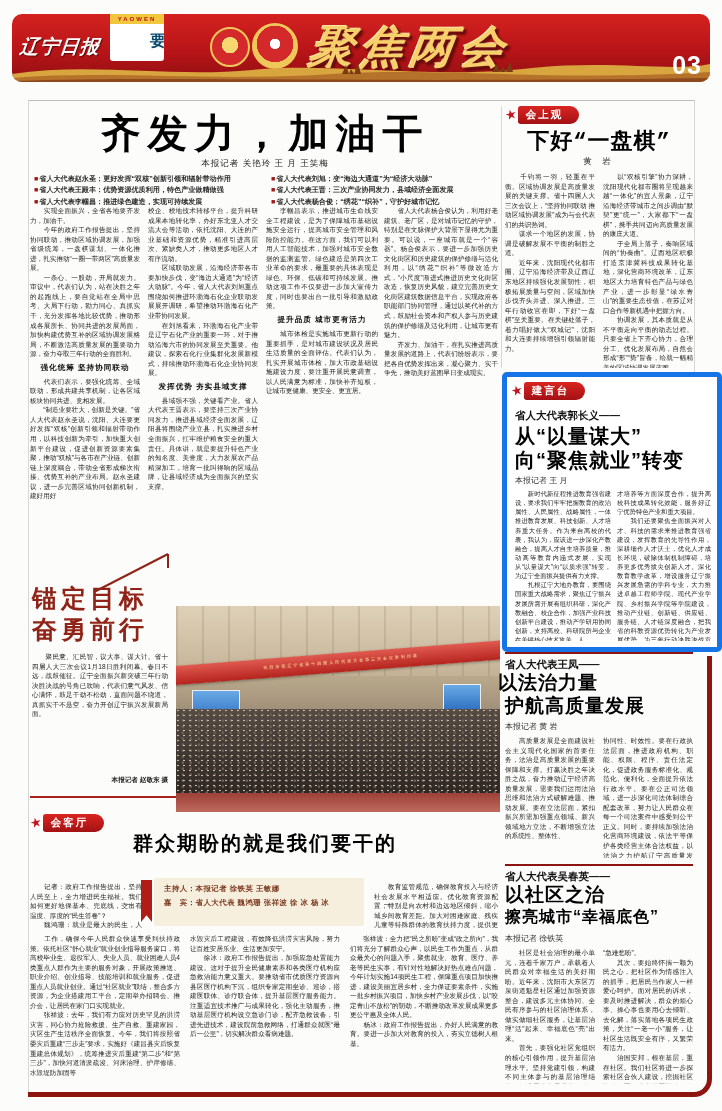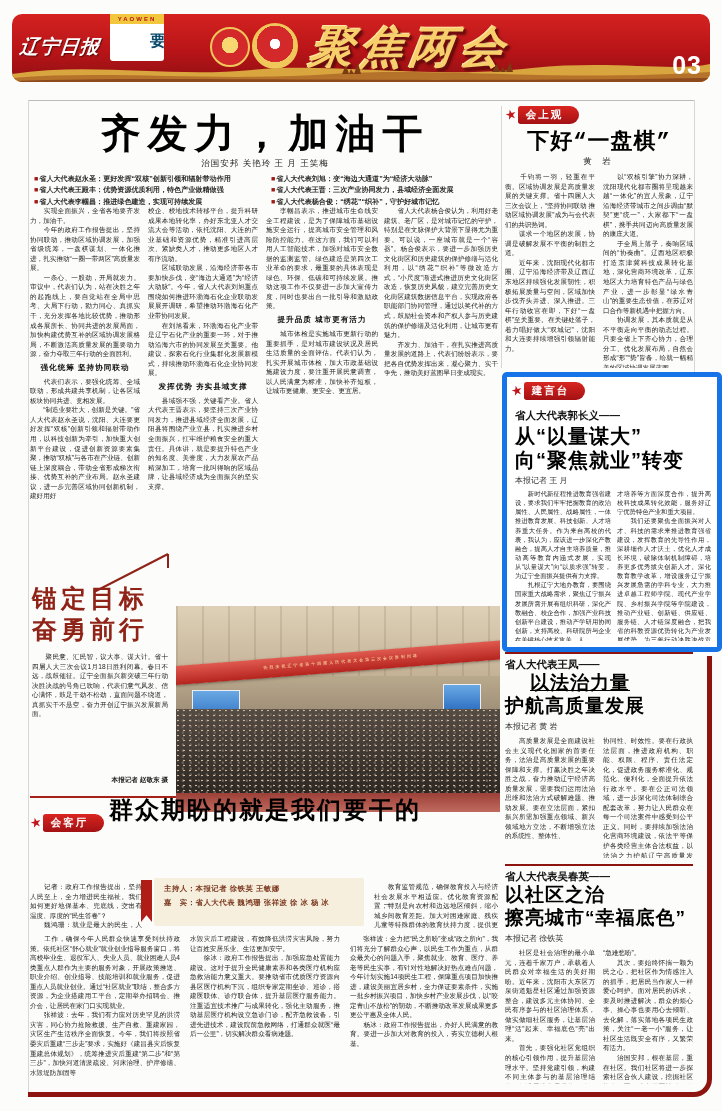--- a/index.html
+++ b/index.html
@@ -57,21 +57,21 @@
                linear-gradient(180deg,#554c44,#2c2622);}
   .ph-carpet{left:0;bottom:0;width:100%;height:9%;background:linear-gradient(180deg,#9c4038,#c06a5e);}
   
   .gs-title{font-family:Liberation Mono, monospace;font-weight:900;font-size:22px;color:#000;text-align:center;letter-spacing:1px;}
   .kicker{font-size:10.5px;font-weight:700;color:#111;}
   .art-title{font-size:20px;font-weight:900;color:#000;letter-spacing:1px;line-height:1.1;}
   .byline{font-size:8px;color:#333;}
   .redrule{background:#8e1410;height:2px;}
   .bluebox{left:502px;top:372px;width:210px;height:270px;background:#fff;border:5px solid #1673e8;border-radius:5px;}
   
-  .hk-title{left:30px;top:794px;width:470px;text-align:center;font-size:24px;font-weight:900;letter-spacing:2px;color:#000;}
+  .hk-title{left:30px;top:830px;width:470px;text-align:center;font-size:20px;font-weight:900;letter-spacing:2px;color:#000;}
   .hk-box{left:154px;top:878px;width:210px;height:48px;background:#f6efdd;border-radius:2px;}
   .hk-ribbon{left:-13px;top:2px;width:11px;height:42px;background:#b01c16;
     clip-path:polygon(0 0,100% 0,100% 100%,50% 84%,0 100%);}
   .hk-dash{position:absolute;top:20px;color:#666;font-size:10px;}
   .hk-line{font-size:7.4px;font-weight:700;color:#7c3a20;line-height:1.9;letter-spacing:.5px;white-space:nowrap;overflow:hidden;}
   .frame-red{left:28px;top:656px;width:679px;height:436px;border-right:5px solid #8e1410;border-bottom:5px solid #8e1410;
     border-bottom-right-radius:18px;pointer-events:none;}
 </style>
 </head>
 <body>
@@ -95,21 +95,21 @@
     </svg>
     <div class="abs page-num">03</div>
   </div>
 
   <div class="abs rule-h" style="left:28px;top:100px;width:666px;"></div>
   <div class="abs rule-v" style="left:28px;top:100px;height:992px;"></div>
   <div class="abs rule-v" style="left:694px;top:100px;height:272px;"></div>
   <div class="abs rule-v" style="left:501px;top:106px;height:262px;"></div>
 
   <div class="abs lead-title">齐发力，加油干</div>
-  <div class="abs lead-byline">治国安邦 关艳玲 王 月 王笑梅</div>
+  <div class="abs lead-byline">本报记者 关艳玲 王 月 王笑梅</div>
   <div class="abs bullets">
     <div class="bullet"><span class="sq">■</span><span>省人大代表赵永圣：更好发挥“双核”创新引领和辐射带动作用</span></div>
     <div class="bullet"><span class="sq">■</span><span>省人大代表刘旭：变“海边大通道”为“经济大动脉”</span></div>
     <div class="bullet"><span class="sq">■</span><span>省人大代表王殿丰：优势资源优质利用，特色产业做精做强</span></div>
     <div class="bullet"><span class="sq">■</span><span>省人大代表王晋：三次产业协同发力，县域经济全面发展</span></div>
     <div class="bullet"><span class="sq">■</span><span>省人大代表李帼昌：推进绿色建造，实现可持续发展</span></div>
     <div class="bullet"><span class="sq">■</span><span>省人大代表杨合俊：“绣花”“织补”，守护好城市记忆</span></div>
   </div>
 
   <div class="abs" style="left:30px;top:206px;width:110px;height:344px;overflow:hidden;">
@@ -180,30 +180,30 @@
     <div class="abs art-title" style="left:8px;top:72px;">向“聚焦就业”转变</div>
     <div class="abs byline" style="left:8px;top:98px;">本报记者 王 月</div>
     <div class="abs jtext" style="left:8px;top:112px;width:96px;height:152px;font-size:6.3px;">　　新时代新征程推进教育强省建设，要求我们牢牢把握教育的政治属性、人民属性、战略属性，一体推进教育发展、科技创新、人才培养重大任务。作为来自高校的代表，我认为，应该进一步深化产教融合，提高人才自主培养质量，推动高等教育内涵式发展，实现从“以量谋大”向“以质求强”转变，为辽宁全面振兴提供有力支撑。
 　　扎根辽宁大地办教育，要围绕国家重大战略需求，聚焦辽宁振兴发展所需开展有组织科研，深化产教融合、校企合作，加强产业科技创新平台建设，推动产学研用协同创新，支持高校、科研院所与企业在关键核心技术攻关、人</div>
     <div class="abs jtext" style="left:110px;top:112px;width:94px;height:152px;font-size:6.3px;">才培养等方面深度合作，提升高校科技成果转化效能，服务好辽宁优势特色产业和重大项目。
 　　我们还要聚焦全面振兴对人才、科技的需求来推进教育强省建设，发挥教育的先导性作用，深耕细作人才沃土，优化人才成长环境，破除体制机制障碍，培养更多优秀拔尖创新人才。深化教育教学改革，增设服务辽宁振兴发展急需的学科专业，大力推进卓越工程师学院、现代产业学院、乡村振兴学院等学院建设，推动产业链、创新链、供应链、服务链、人才链深度融合，把我省的科教资源优势转化为产业发展优势，为三年行动决胜决战贡献更大力量。</div>
   </div>
 
   <div class="abs redrule" style="left:505px;top:652px;width:188px;"></div>
   <div class="abs kicker" style="left:505px;top:658px;">省人大代表王凤——</div>
-  <div class="abs art-title" style="left:530px;top:673px;font-size:19px;text-decoration:underline;">以法治力量</div>
+  <div class="abs art-title" style="left:498px;top:673px;font-size:19px;">以法治力量</div>
   <div class="abs art-title" style="left:505px;top:696px;font-size:19px;">护航高质量发展</div>
   <div class="abs byline" style="left:505px;top:721px;">本报记者 黄 岩</div>
   <div class="abs jtext" style="left:505px;top:736px;width:90px;height:122px;">　　高质量发展是全面建设社会主义现代化国家的首要任务，法治是高质量发展的重要保障和支撑。打赢决胜之年决胜之战，奋力推动辽宁经济高质量发展，需要我们运用法治思维和法治方式破解难题、推动发展。要在立法层面，紧扣振兴所需加强重点领域、新兴领域地方立法，不断增强立法的系统性、整体性、</div>
   <div class="abs jtext" style="left:603px;top:736px;width:90px;height:122px;">协同性、时效性。要在行政执法层面，推进政府机构、职能、权限、程序、责任法定化，促进政务服务标准化、规范化、便利化，全面提升依法行政水平。要在公正司法领域，进一步深化司法体制综合配套改革，努力让人民群众在每一个司法案件中感受到公平正义。同时，要持续加强法治化营商环境建设，依法平等保护各类经营主体合法权益，以法治之力护航辽宁高质量发展。</div>
 
   <div class="abs redrule" style="left:505px;top:864px;width:188px;"></div>
   <div class="abs kicker" style="left:505px;top:870px;">省人大代表吴春英——</div>
   <div class="abs art-title" style="left:505px;top:885px;font-size:19px;">以社区之治</div>
-  <div class="abs art-title" style="left:505px;top:908px;font-size:19px;">擦亮城市“幸福底色”</div>
+  <div class="abs art-title" style="left:505px;top:908px;font-size:16px;">擦亮城市“幸福底色”</div>
   <div class="abs byline" style="left:505px;top:933px;">本报记者 徐铁英</div>
   <div class="abs jtext" style="left:505px;top:948px;width:90px;height:136px;">　　社区是社会治理的最小单元，连着千家万户，承载着人民群众对幸福生活的美好期盼。近年来，沈阳市大东区万泉街道魁星社区通过加强资源整合，建设多元主体协同、全民有序参与的社区治理体系，做实做细社区服务，让基层治理“活”起来、幸福底色“亮”出来。
 　　首先，要强化社区党组织的核心引领作用，提升基层治理水平。坚持党建引领，构建不同主体参与的基层治理结构，促进属地化居民的互动、互信、互帮、互助，汇聚起社区治理的强大合力，打造共建共治共享的基层治理格局，有效解决人民群众的</div>
   <div class="abs jtext" style="left:603px;top:948px;width:90px;height:136px;">“急难愁盼”。
 　　其次，要始终怀揣一颗为民之心，把社区作为情感注入的抓手，把居民当作家人一样爱心呵护。面对居民的诉求，要及时推进解决，群众的烦心事、操心事也要用心去倾听、去化解，落实落地各项民生政策，关注“一老一小”服务，让社区生活既安全有序，又繁荣有活力。
 　　治国安邦，根在基层，重在社区。我们社区将进一步探索社区合伙人建设，挖掘社区能人巧匠，联合辖区社群、企事业商户构建常态化的服务联动共同体，充分激发基层群众自治力量，描绘出人人有责、人人尽责、人人享有的幸福图景。</div>
 
   <div class="abs tag" style="left:30px;top:814px;">
     <span class="star">★</span>
     <span class="pill">会客厅</span>

